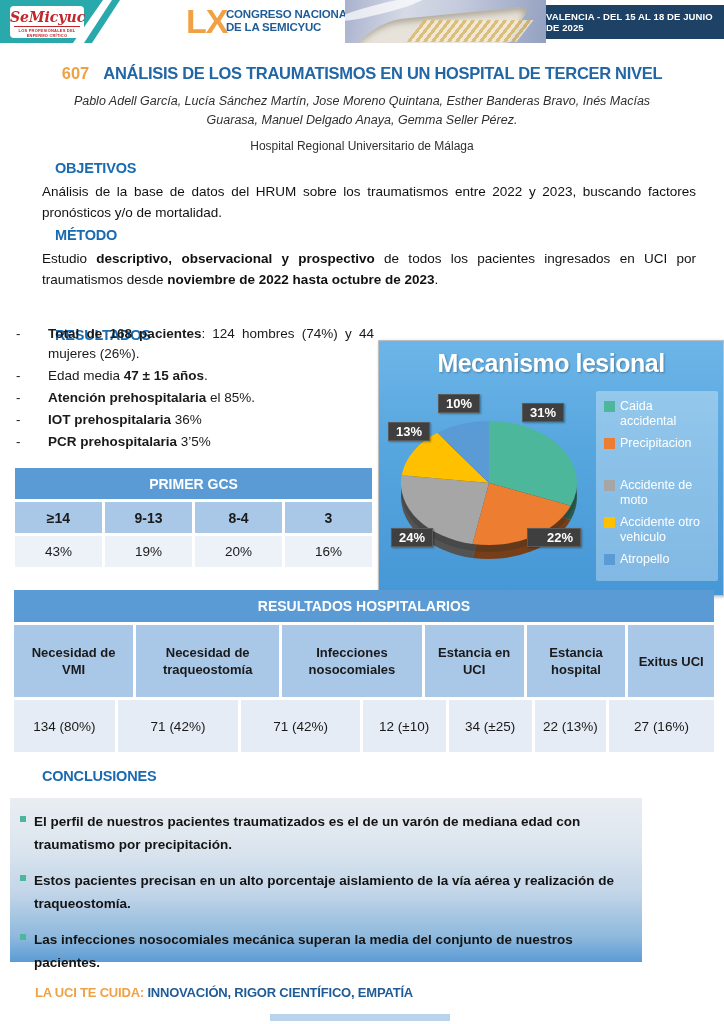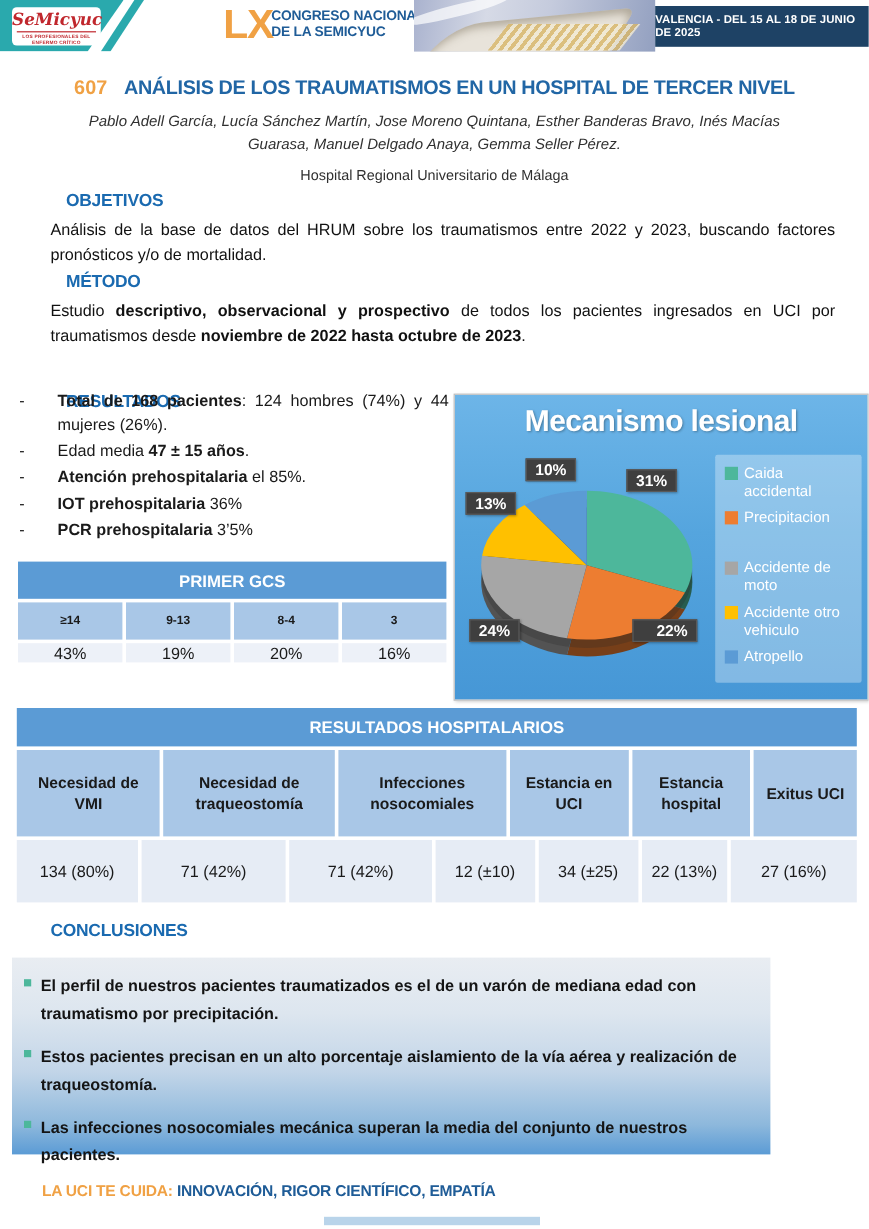--- a/index.html
+++ b/index.html
@@ -55,21 +55,21 @@
   .para { font-size:13.5px; line-height:21px; text-align:justify; color:#111; }
   .h-obj { left:55px; top:160px; }  .p-obj { left:42px; top:181px; width:654px; }
   .h-met { left:55px; top:227px; }  .p-met { left:42px; top:248px; width:654px; }
   .h-res { left:55px; top:303px;margin-top:24px; }
   .res-list { left:16px; top:324px; width:358px; }
   .res-item { display:flex; font-size:13.5px; line-height:20px; margin-bottom:2px; }
   .res-marker { width:32px; flex:none; }
   .res-text { flex:1; text-align:justify; }
 
   
-  .chart-panel { left:378px; top:328px; width:346px; height:256px;
+  .chart-panel { left:378px; top:340px; width:346px; height:256px;
     background:linear-gradient(180deg,#6db5e8 0%,#55a5de 45%,#4697d6 100%);
     border:1px solid #bfbfbf; box-shadow:1px 1px 3px rgba(0,0,0,.25); }
   .chart-title { position:absolute; left:0; top:8px; width:100%; text-align:center;
     color:#fff; font-size:25px; font-weight:bold; letter-spacing:-.5px;
     text-shadow:1px 1px 2px rgba(0,0,0,.3); }
   .pie-svg { position:absolute; left:0; top:0; width:346px; height:256px; }
   .pct { position:absolute; background:#3f3f3f; color:#fff; font-weight:bold;
     font-size:13px; padding:1px 7px; border:1px solid #5a5a5a;
     box-shadow:1px 1px 2px rgba(0,0,0,.35); }
   .pl-0 { left:143px; top:62px; }
@@ -84,22 +84,22 @@
   .leg-item.gap-before { margin-top:20px; }
   .sw { width:11px; height:11px; flex:none; margin-top:2px; }
 
   
   .tbl-title { background:#5b9bd5; color:#fff; font-weight:bold; font-size:14px;
     display:flex; align-items:center; justify-content:center; }
   .row { display:flex; gap:3px; margin-top:3px; }
   .cell { display:flex; align-items:center; justify-content:center; text-align:center; }
   .gcs { left:15px; top:468px; width:357px; }
   .gcs .tbl-title { height:31px; }
-  .gcs .hcell { background:#a9c7e7; height:31px; font-weight:bold; font-size:10px; flex:1; }
-  .gcs .vcell { background:#edf1f8; height:16px; font-size:13.5px; flex:1; }
+  .gcs .hcell { background:#a9c7e7; height:31px; font-weight:bold; font-size:14px; flex:1; }
+  .gcs .vcell { background:#edf1f8; height:31px; font-size:13.5px; flex:1; }
   .hosp { left:14px; top:590px; width:700px; }
   .hosp .tbl-title { height:32px; }
   .hosp .hcell { background:#a9c7e7; height:72px; font-weight:bold; font-size:13px;
     line-height:17px; padding:0 6px; }
   .hosp .vcell { background:#e6ecf5; height:52px; font-size:13.5px; padding:0 4px; }
   .c0{flex:105;} .c1{flex:128;} .c2{flex:125;} .c3{flex:85;} .c4{flex:85;} .c5{flex:72;} .c6{flex:110;}
 
   
   .h-con { left:42px; top:768px; }
   .con-box { left:10px; top:798px; width:632px; height:164px;

